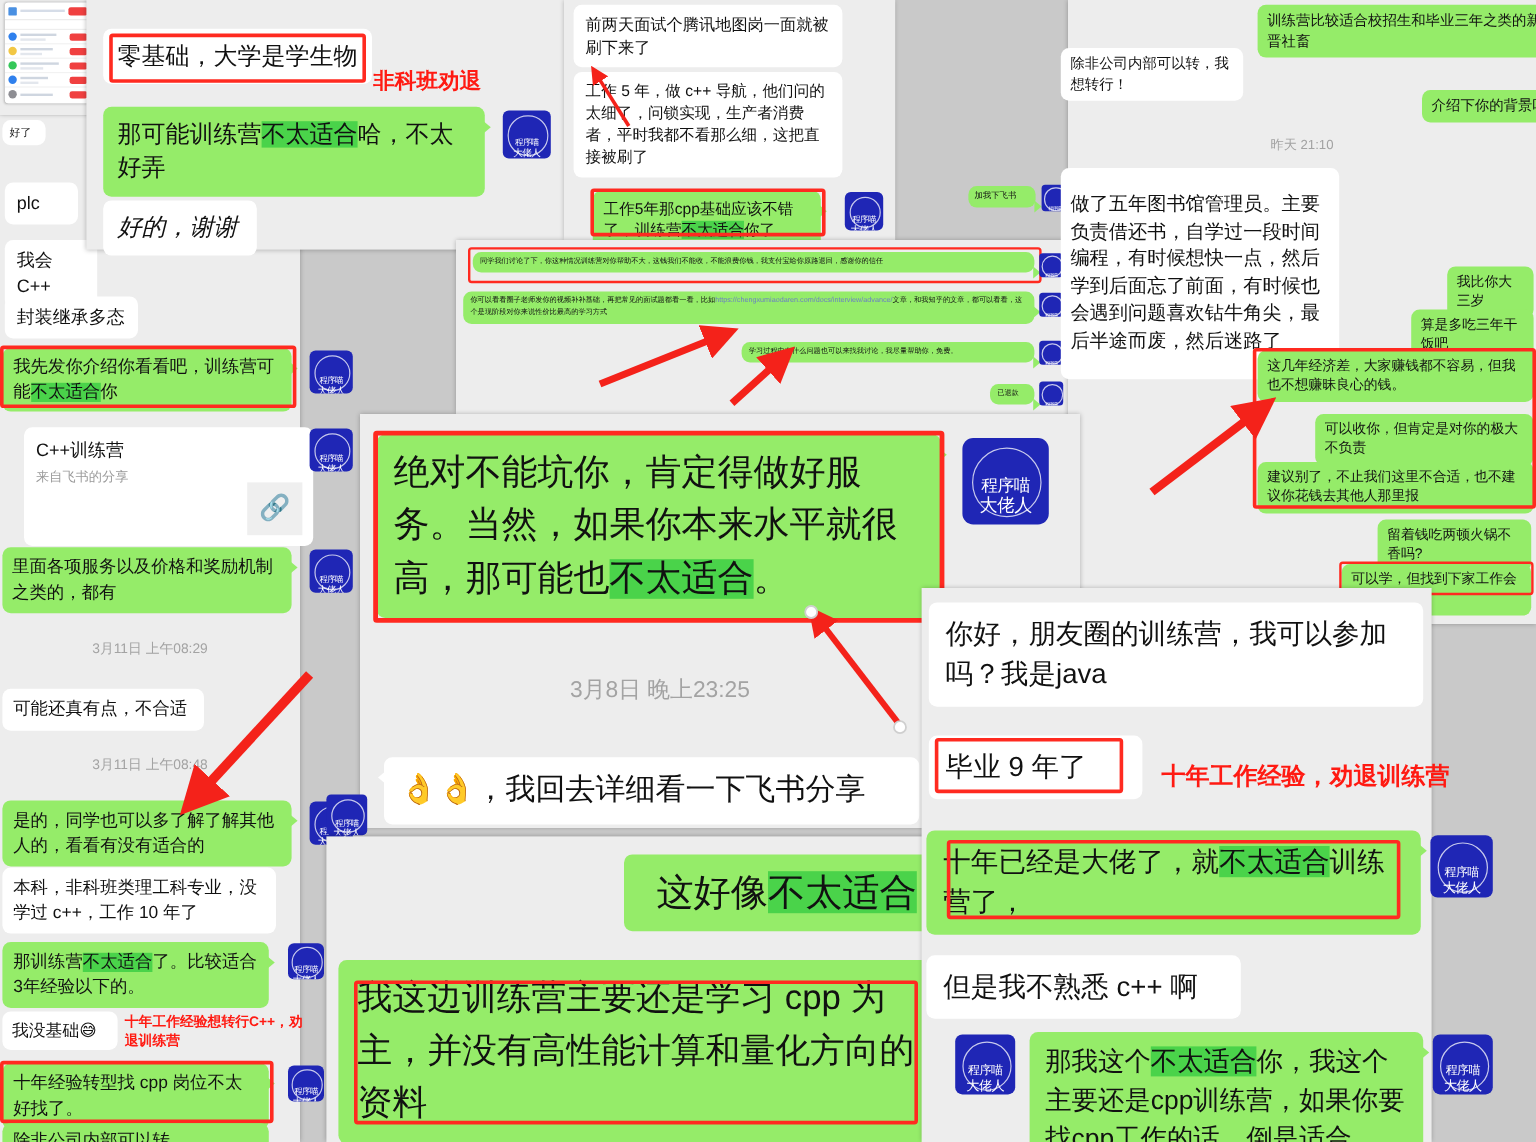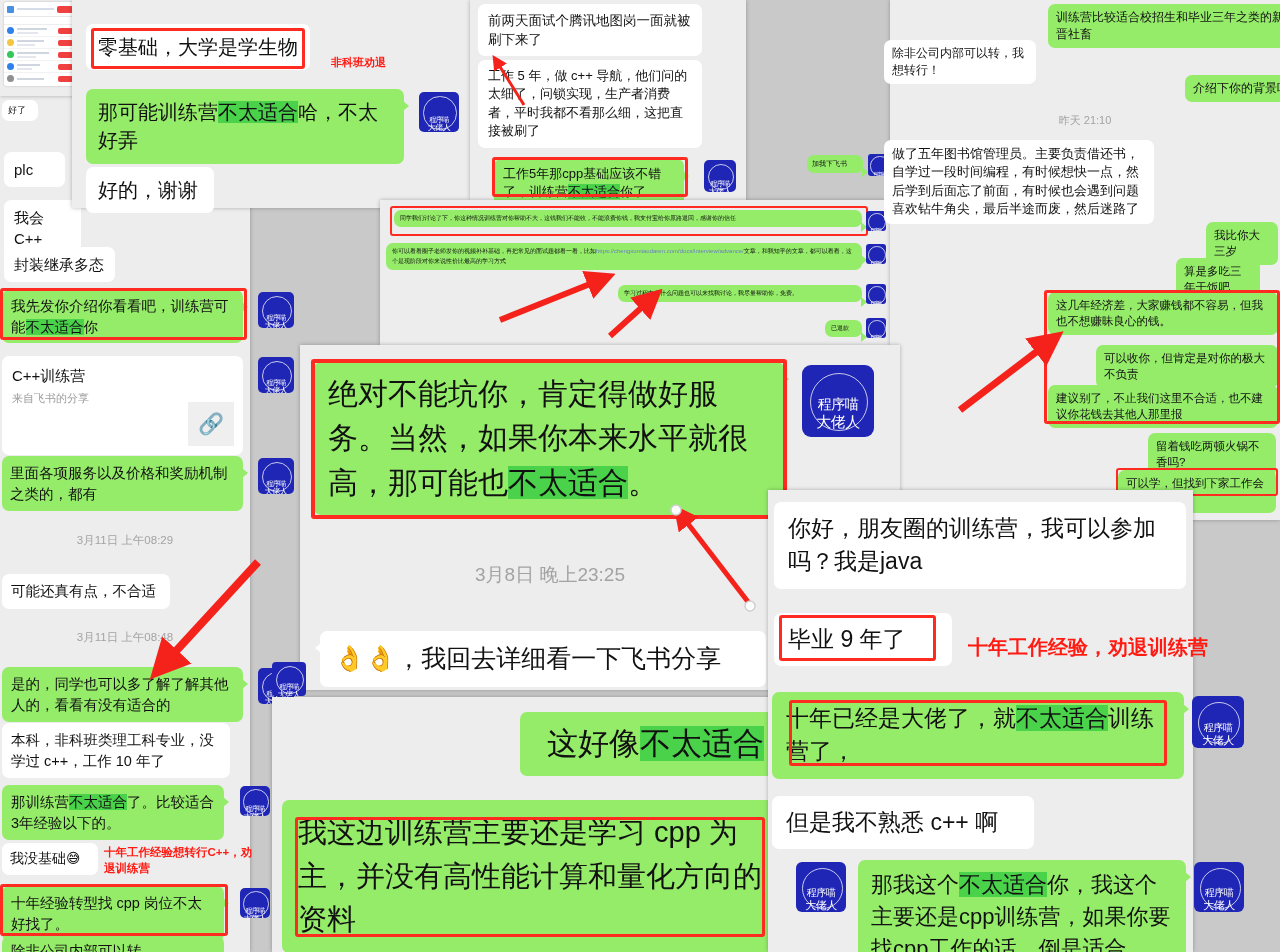--- a/index.html
+++ b/index.html
@@ -107,21 +107,21 @@
 <div class="bub out tail-r" style="left:2px;top:290px;width:241px;font-size:14.5px;padding:6px 9px;">
   <span>我先发你介绍你看看吧，训练营可能</span><span class="hl">不太适合</span><span>你</span>
 </div>
 <div class="redbox" style="left:0px;top:288px;width:247px;height:52px;"></div>
 <div class="av" style="left:258px;top:292px;width:36px;height:36px;">
   <div class="circ"></div>
   <div class="a1">程序喵</div>
   <div class="a2">大佬人</div>
 </div>
 
-<div class="bub in" style="left:2px;top:356px;width:241px;height:99px;padding:9px 10px;">
+<div class="bub in" style="left:20px;top:356px;width:241px;height:99px;padding:9px 10px;">
   <div style="font-size:15px;">C++训练营</div>
   <div style="font-size:11px;color:#9b9b9b;margin-top:5px;">来自飞书的分享</div>
   <div style="position:absolute;right:9px;top:46px;width:46px;height:44px;background:#efefef;display:flex;align-items:center;justify-content:center;font-size:21px;color:#666;">🔗</div>
 </div>
 <div class="av" style="left:258px;top:357px;width:36px;height:36px;">
   <div class="circ"></div>
   <div class="a1">程序喵</div>
   <div class="a2">大佬人</div>
 </div>
 
@@ -176,31 +176,31 @@
 </div>
 <div class="bub out" style="left:2px;top:936px;width:222px;font-size:14.5px;padding:5px 9px;border-radius:7px 7px 0 0;">
   <span>除非公司内部可以转</span>
 </div>
 
 <div class="panel wshadow" style="left:72px;top:0;width:400px;height:208px;"></div>
 <div class="bub in" style="left:86px;top:24px;width:224px;font-size:20px;padding:9px 12px;">
   <span>零基础，大学是学生物</span>
 </div>
 <div class="redbox" style="left:91px;top:28px;width:214px;height:41px;"></div>
-<div class="redtxt" style="left:311px;top:55px;font-size:11px;margin-left:20px;">非科班劝退</div>
+<div class="redtxt" style="left:311px;top:55px;font-size:18px;">非科班劝退</div>
 
 <div class="bub out tail-r" style="left:86px;top:89px;width:318px;font-size:20px;padding:9px 12px;">
   <span>那可能训练营</span><span class="hl">不太适合</span><span>哈，不太好弄</span>
 </div>
 <div class="av" style="left:419px;top:92px;width:40px;height:40px;">
   <div class="circ"></div>
   <div class="a1">程序喵</div>
   <div class="a2">大佬人</div>
 </div>
-<div class="bub in" style="left:86px;top:167px;width:128px;font-size:20px;padding:9px 12px;">
+<div class="bub in" style="left:86px;top:167px;width:128px;font-size:20px;padding:9px 12px;font-style:italic;">
   <span>好的，谢谢</span>
 </div>
 
 <div class="panel wshadow" style="left:470px;top:0;width:276px;height:200px;"></div>
 <div class="bub in" style="left:478px;top:4px;width:224px;font-size:13.5px;padding:7px 10px;">
   <span>前两天面试个腾讯地图岗一面就被刷下来了</span>
 </div>
 <div class="bub in" style="left:478px;top:60px;width:224px;font-size:13px;padding:7px 10px;">
   <span>工作 5 年，做 c++ 导航，他们问的太细了，问锁实现，生产者消费者，平时我都不看那么细，这把直接被刷了</span>
 </div>
@@ -267,28 +267,28 @@
 <div class="bub out" style="left:1048px;top:4px;width:252px;font-size:12px;padding:5px 8px;">
   <span>训练营比较适合校招生和毕业三年之类的新晋社畜</span>
 </div>
 <div class="bub in" style="left:884px;top:40px;width:152px;font-size:12px;padding:5px 8px;">
   <span>除非公司内部可以转，我想转行！</span>
 </div>
 <div class="bub out" style="left:1185px;top:75px;width:115px;font-size:12px;padding:5px 8px;">
   <span>介绍下你的背景吧</span>
 </div>
 <div class="ts" style="left:890px;top:113px;width:390px;font-size:11px;">昨天 21:10</div>
-<div class="bub in" style="left:884px;top:140px;width:270px;font-size:13px;padding:5px 8px;">
+<div class="bub in" style="left:884px;top:140px;width:232px;font-size:16px;padding:20px 8px;">
   <span>做了五年图书馆管理员。主要负责借还书，自学过一段时间编程，有时候想快一点，然后学到后面忘了前面，有时候也会遇到问题喜欢钻牛角尖，最后半途而废，然后迷路了</span>
 </div>
 
 <div class="bub out" style="left:1206px;top:222px;width:72px;font-size:11.5px;padding:5px 8px;">
   <span>我比你大三岁</span>
 </div>
-<div class="bub out" style="left:1176px;top:258px;width:84px;font-size:11.5px;padding:5px 8px;">
+<div class="bub out" style="left:1176px;top:258px;width:102px;font-size:11.5px;padding:5px 8px;">
   <span>算是多吃三年干饭吧</span>
 </div>
 <div class="bub out" style="left:1048px;top:292px;width:230px;font-size:11.5px;padding:5px 8px;">
   <span>这几年经济差，大家赚钱都不容易，但我也不想赚昧良心的钱。</span>
 </div>
 <div class="bub out" style="left:1096px;top:345px;width:182px;font-size:11.5px;padding:5px 8px;">
   <span>可以收你，但肯定是对你的极大不负责</span>
 </div>
 <div class="bub out" style="left:1048px;top:385px;width:230px;font-size:11.5px;padding:5px 8px;">
   <span>建议别了，不止我们这里不合适，也不建议你花钱去其他人那里报</span>

